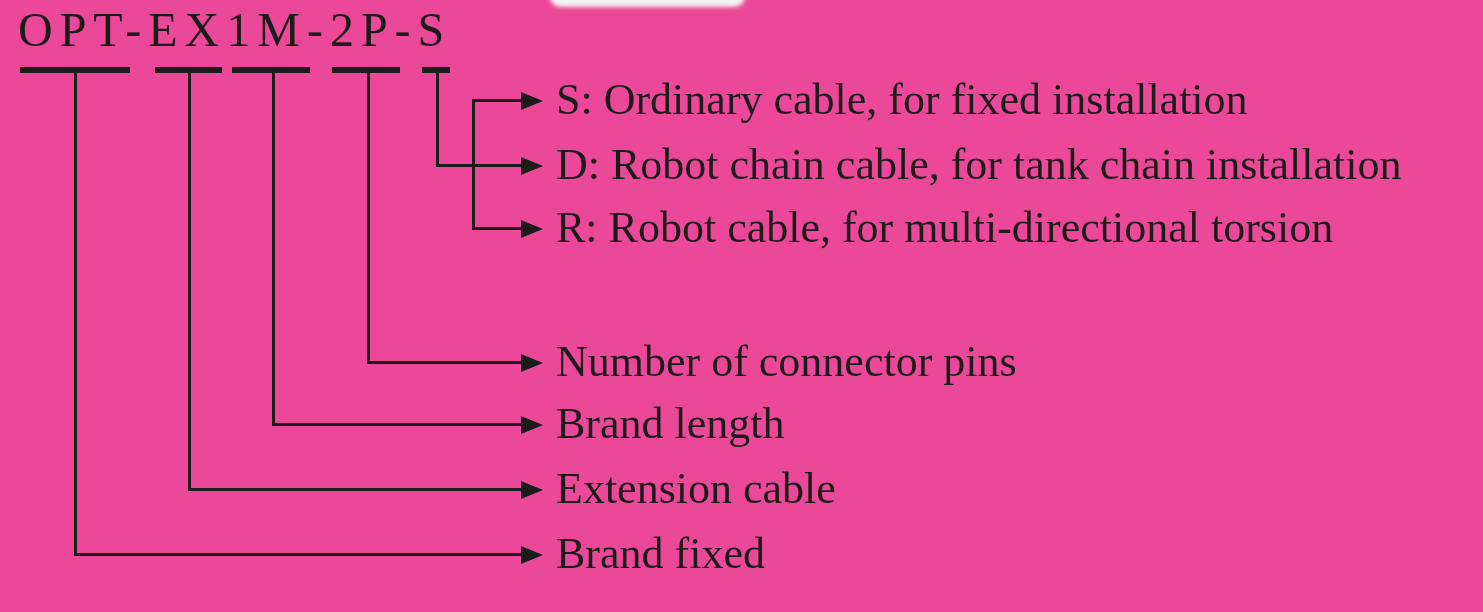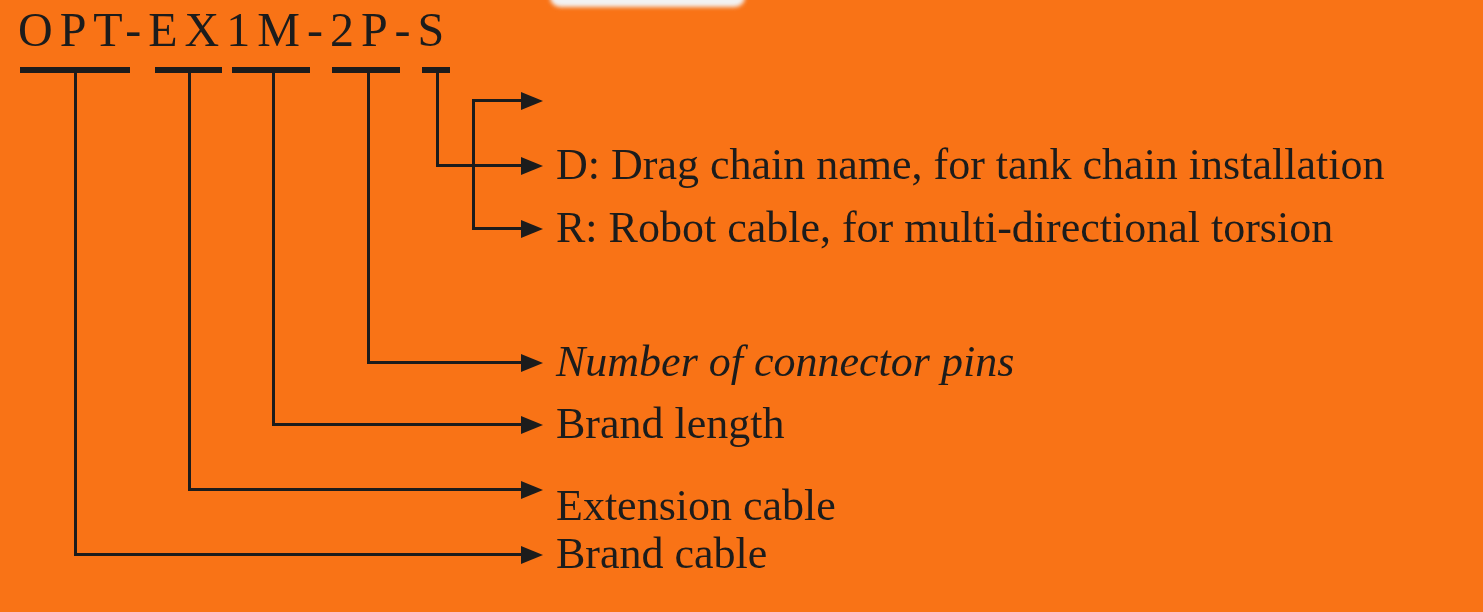--- a/index.html
+++ b/index.html
@@ -1,19 +1,19 @@
 <!DOCTYPE html>
 <html><head>
 <meta charset="utf-8">
 <style>
   html,body{margin:0;padding:0;background:#ffffff;}
   #stage{
     position:relative;
     width:1483px;height:612px;
-    background:#f97316;
+    background:#ec4899;
     overflow:hidden;
     font-family:"Liberation Serif","DejaVu Serif",serif;
     color:#1c1c1c;
   }
   .ln{position:absolute;background:#1c1c1c;}
   .ul{position:absolute;background:#1c1c1c;height:6px;top:67px;}
   .arrow{
     position:absolute;width:0;height:0;
     border-top:9px solid transparent;
     border-bottom:9px solid transparent;
@@ -66,22 +66,23 @@
   <div class="ln" style="left:74px;top:553px;width:447px;height:3px;"></div>
 
   <div class="arrow" style="left:521px;top:92px;"></div>
   <div class="arrow" style="left:521px;top:157px;"></div>
   <div class="arrow" style="left:521px;top:220px;"></div>
   <div class="arrow" style="left:521px;top:354px;"></div>
   <div class="arrow" style="left:521px;top:416px;"></div>
   <div class="arrow" style="left:521px;top:481px;"></div>
   <div class="arrow" style="left:521px;top:546px;"></div>
 
-  <div class="lbl" style="top:135px;">D: Drag chain name, for tank chain installation</div>
+  <div class="lbl" style="top:70px;">S: Ordinary cable, for fixed installation</div>
+  <div class="lbl" style="top:135px;">D: Robot chain cable, for tank chain installation</div>
   <div class="lbl" style="top:198px;text-align:right;">
     <div>R: Robot cable, for multi-directional torsion</div>
   </div>
-  <div class="lbl" style="top:332px;font-style:italic;">Number of connector pins</div>
+  <div class="lbl" style="top:332px;">Number of connector pins</div>
   <div class="lbl" style="top:394px;">Brand length</div>
-  <div class="lbl" style="top:476px;">Extension cable</div>
-  <div class="lbl" style="top:524px;">Brand cable</div>
+  <div class="lbl" style="top:459px;">Extension cable</div>
+  <div class="lbl" style="top:524px;">Brand fixed</div>
 
 </div>
 
 </body></html>

